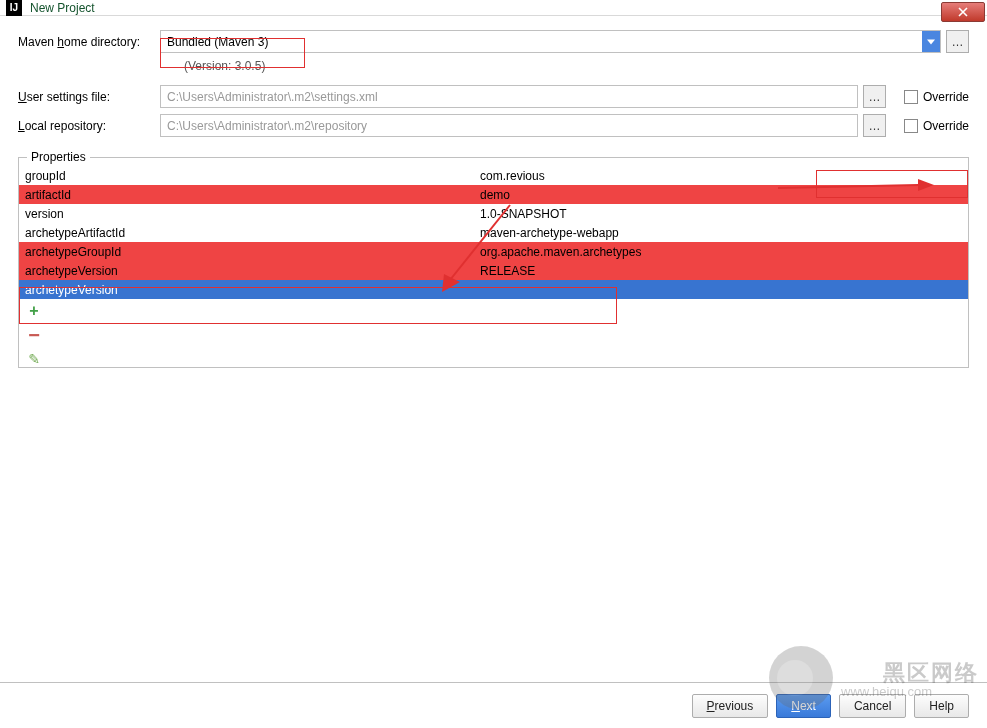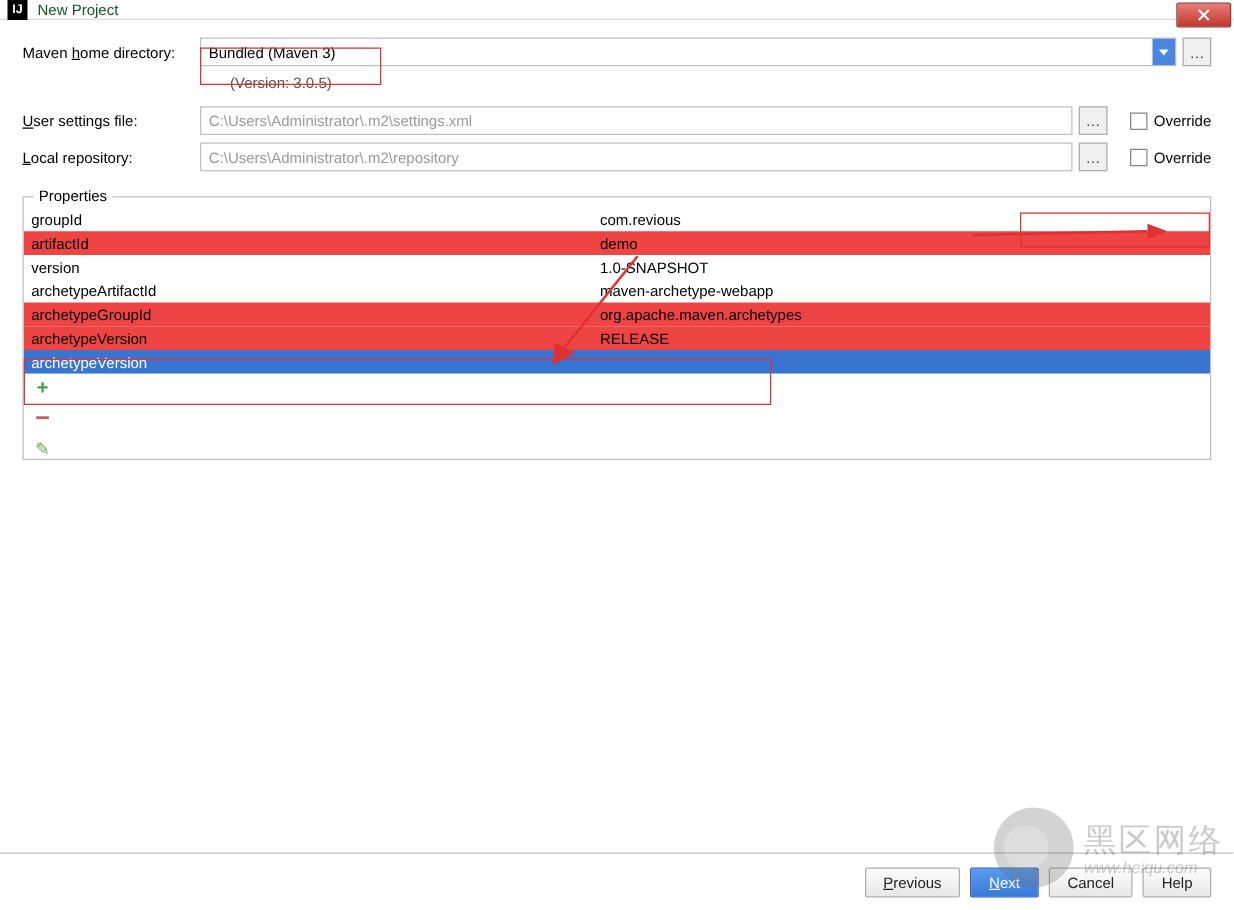--- a/index.html
+++ b/index.html
@@ -64,22 +64,22 @@
 
   
   .arrow { position: absolute; pointer-events: none; }
   .arrow svg { overflow: visible; }
 
   
   .watermark { position: absolute; right: 8px; bottom: 18px; opacity: 0.28; display:flex; align-items:center; gap:8px; pointer-events:none; }
   .wm-circle { width: 64px; height: 64px; border-radius: 50%; background: #666; position:relative; }
   .wm-circle::after{ content:""; position:absolute; left:8px; top:14px; width:36px; height:36px; background:#888; border-radius:50%; }
   .wm-text { font-family: "Microsoft YaHei", sans-serif; color: #444; }
-  .wm-text .l1 { font-size: 26px; font-weight: normal; letter-spacing: 2px; }
-  .wm-text .l2 { font-size: 13px; font-style: italic; margin-top:-4px; }
+  .wm-text .l1 { font-size: 22px; font-weight: bold; letter-spacing: 2px; margin-left: 42px; }
+  .wm-text .l2 { font-size: 13px; margin-top:-4px; }
 </style>
 </head>
 <body>
 
 <div class="titlebar">
   <div class="app-icon">IJ</div>
   <div class="title-text">New Project</div>
   <div class="close-btn">
     <svg viewBox="0 0 10 10">
         <path d="M1 1 L9 9 M9 1 L1 9" stroke="#fff" stroke-width="1.6"></path>

